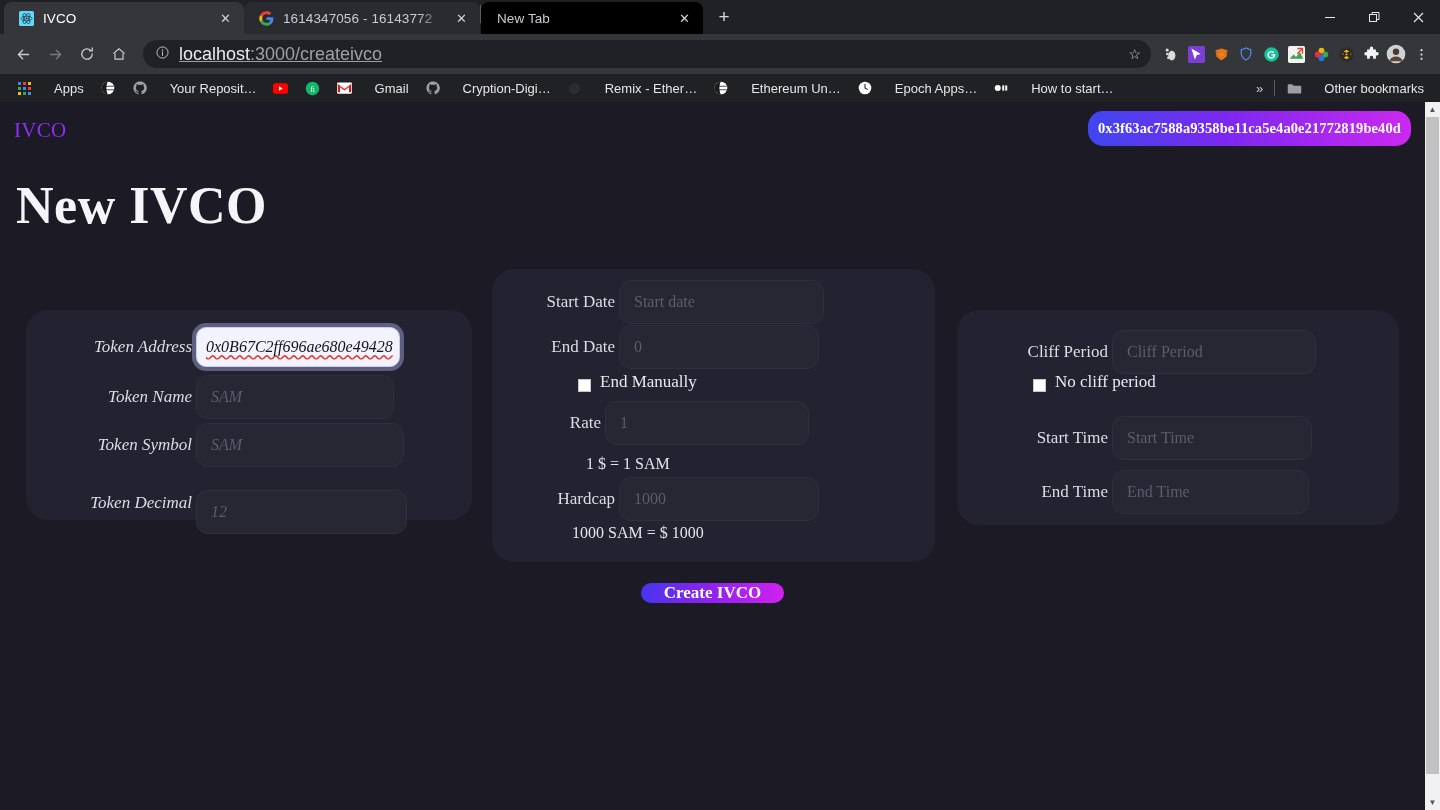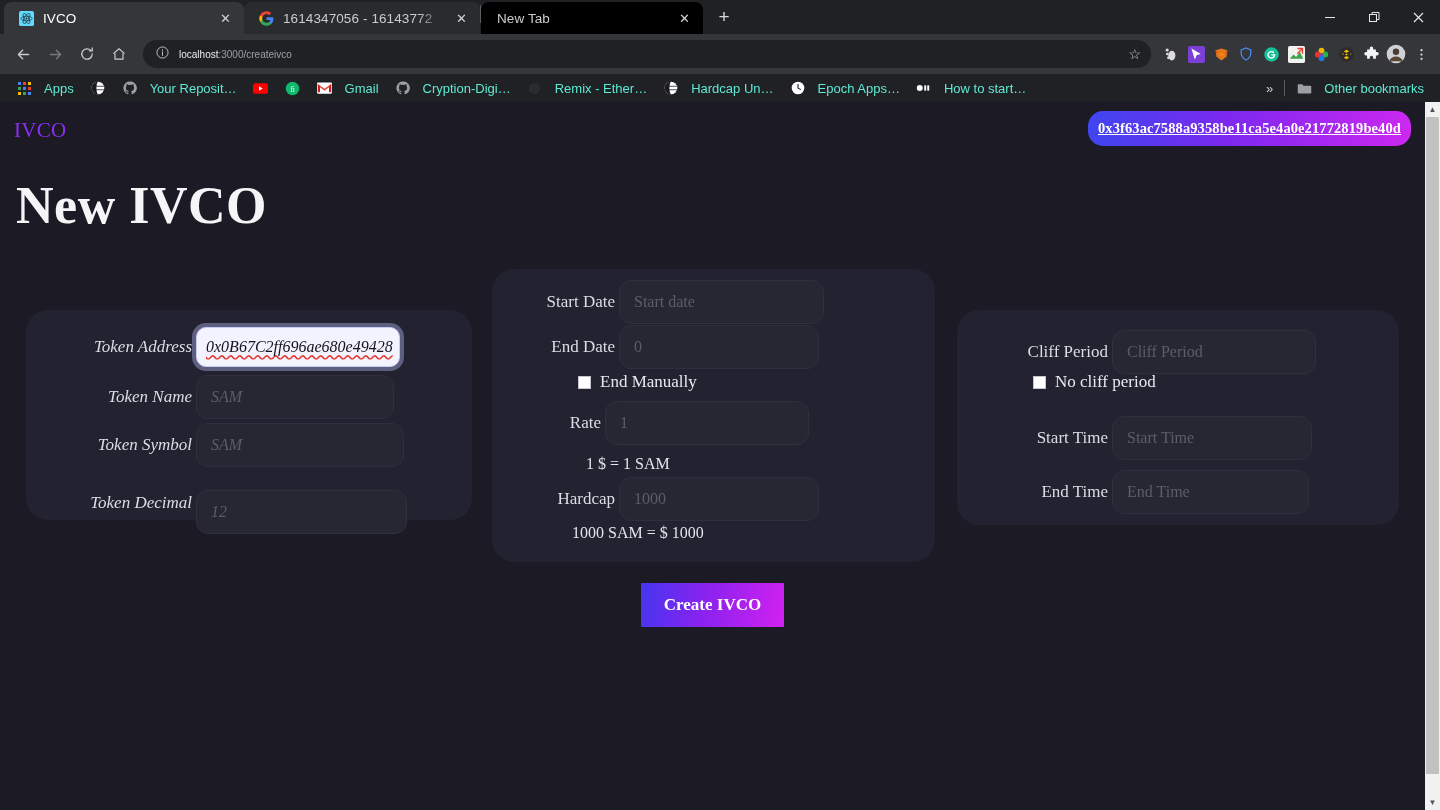--- a/index.html
+++ b/index.html
@@ -53,49 +53,49 @@
 
   
   .toolbar { height: 40px; background: #35363a; display: flex; align-items: center; padding: 0 8px; gap: 2px; }
   .navbtn { width: 30px; height: 30px; border-radius: 50%; display:flex; align-items:center; justify-content:center; color:#c9cccf; }
   .navbtn.dim { color: #6f7276; }
   .omnibox {
     flex: 1 1 auto; height: 28px; background: #202124; border-radius: 14px;
     display: flex; align-items: center; padding: 0 10px 0 12px; margin: 0 7px;
     gap: 9px; min-width: 0;
   }
-  .omni-url { font-size: 10px; color: #9aa0a6; white-space: nowrap; overflow: hidden; }
+  .omni-url { font-size: 18px; color: #9aa0a6; white-space: nowrap; overflow: hidden; text-decoration: underline; }
   .omni-url b { color: #e8eaed; font-weight: 400; }
   .omni-star { margin-left: auto; color: #c9cccf; font-size: 14px; }
   .ext-row { display: flex; align-items: center; gap: 3px; }
   .ext { width: 22px; height: 22px; display: flex; align-items: center; justify-content: center; border-radius: 4px; }
 
   
   .bookmarks { height: 28px; background: #202124; display: flex; align-items: center; padding: 0 8px; gap: 0; position: relative; }
-  .bm { display: flex; align-items: flex-end; gap: 12px; padding: 2px 8px; border-radius: 4px; color: #5eead4; font-size: 13px; white-space: nowrap; }
+  .bm { display: flex; align-items: flex-end; gap: 22px; padding: 2px 8px; border-radius: 4px; color: #e5e5e5; font-size: 13px; white-space: nowrap; }
   .bm-ico { width: 16px; height: 16px; flex: 0 0 16px; display:flex; align-items:center; justify-content:center; }
   .bm-chev { margin-left: auto; color: #c9cccf; font-size: 13px; padding: 0 8px; }
   .bm-divider { width: 1px; height: 16px; background: #5b5d61; margin: 0 3px; }
 
   
   .viewport {
     position: absolute; left: 0; top: 102px; width: 1440px; height: 708px;
     background: #1b1a25; overflow: hidden;
   }
   .page { position: absolute; left:0; top:0; width: 1425px; height: 708px; background: #1b1a25; }
 
   .navbar { height: 56px; display: flex; align-items: center; padding: 0 14px; position: relative; }
   .brand {
     font-family: "Liberation Serif", serif; font-size: 21px; color: #8b2ff5; letter-spacing: .3px;
   }
   .wallet-badge {
     position: absolute; right: 14px; top: 9px;
     background: linear-gradient(90deg, #3f46f0 0%, #7b28f0 42%, #cc28f0 100%);
     color: #fff; font-family: "Liberation Serif", serif; font-weight: bold;
-    font-size: 14.5px; padding: 9px 10px; border-radius: 15px; letter-spacing: .1px; text-decoration: underline;
+    font-size: 14.5px; padding: 9px 10px; border-radius: 15px; letter-spacing: .1px;
   }
 
   .page-title {
     font-family: "Liberation Serif", serif; font-weight: bold;
     font-size: 52px; color: #f5f5f7; margin: 18px 0 0 16px; letter-spacing: .5px;
   }
 
   .cards { position: relative; height: 300px; margin-top: 34px; }
   .card {
     position: absolute; background: #232230; border-radius: 22px;
@@ -117,29 +117,29 @@
   .fld.focused {
     background: #f3f3ff; border: 1px solid #c9caf7;
     box-shadow: 0 0 0 4px rgba(190,195,255,.38);
     color: #15141b; padding: 0 9px; height: 40px; border-radius: 10px;
   }
   .spell {
     text-decoration: underline wavy #e23a30; text-decoration-skip-ink: none;
     text-underline-offset: 2px;
   }
   .note { font-family: "Liberation Serif", serif; font-size: 16px; color: #e4e4ec; }
-  .chk-row { display: flex; align-items: center; gap: 9px; }
+  .chk-row { display: flex; align-items: flex-end; gap: 9px; }
   .chkbox { width: 13px; height: 13px; background: #fff; border: 1px solid #c5c5d0; flex: 0 0 13px; }
   .chk-lbl { font-family: "Liberation Serif", serif; font-size: 17px; color: #e8e8ef; }
 
   .create-wrap { display: flex; justify-content: center; margin-top: 14px; }
   .create-btn {
     background: linear-gradient(100deg, #4536ef 0%, #8b22ef 45%, #d221ef 100%);
     color: #fff; font-family: "Liberation Serif", serif; font-weight: bold;
-    font-size: 17px; padding: 12px 23px; border-radius: 1px; border: none;
+    font-size: 17px; padding: 0 23px; border-radius: 15px; border: none;
   }
 
   
   .pscroll { position: absolute; right: 0; top: 102px; width: 15px; height: 708px; background: #f1f1f1; }
   .pscroll .arrow { width: 15px; height: 15px; display: flex; align-items: center; justify-content: center; color: #50535a; font-size: 8px; }
   .pscroll .thumb { position: absolute; left: 1px; top: 15px; width: 13px; height: 657px; background: #c1c1c1; border-radius: 1px; }
   .pscroll .arrow.down { position: absolute; bottom: 0; left: 0; }
 </style>
 </head>
 <body>
@@ -408,21 +408,21 @@
     </div>
 
     <div class="bm">
       <span class="bm-ico">
         <svg width="14" height="14" viewBox="0 0 20 20">
             <circle cx="10" cy="10" r="9" fill="#fff"></circle>
             <path d="M10 1a9 9 0 0 0 0 18c-3-3-3-15 0-18z" fill="#1b1b1b"></path>
             <path d="M1.6 7.5h16.8M1.6 12.5h16.8" stroke="#1b1b1b" stroke-width="1.1"></path>
           </svg>
       </span>
-      <span>Hardcap Un…</span>
+      <span>Ethereum Un…</span>
     </div>
 
     <div class="bm">
       <span class="bm-ico">
         <svg width="14" height="14" viewBox="0 0 20 20">
             <circle cx="10" cy="10" r="9" fill="#fff"></circle>
             <path d="M10 4.8V10l3.4 2" stroke="#1b1b1b" stroke-width="1.5" fill="none" stroke-linecap="round"></path>
           </svg>
       </span>
       <span>Epoch Apps…</span>

